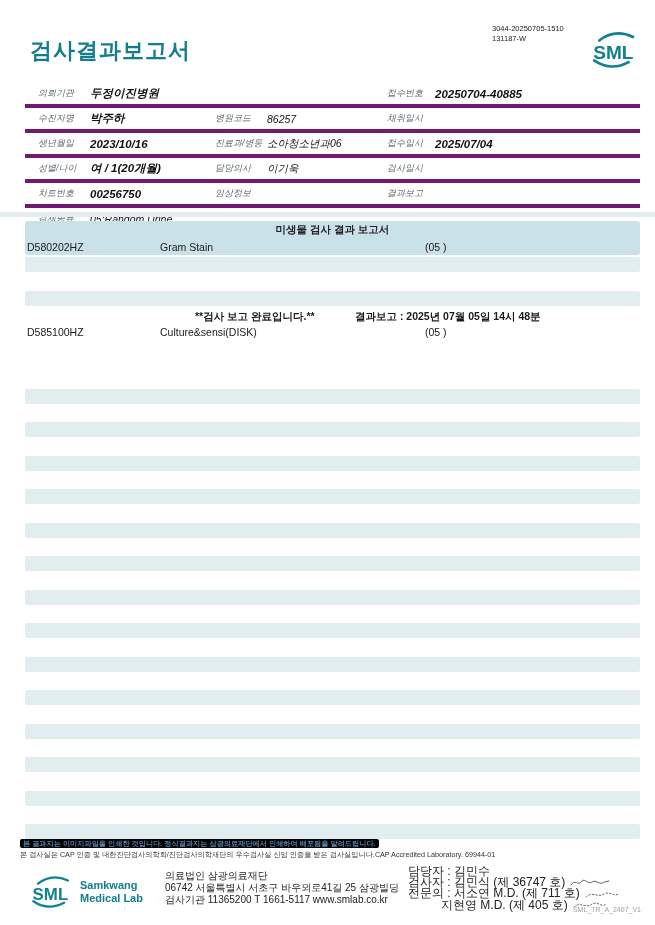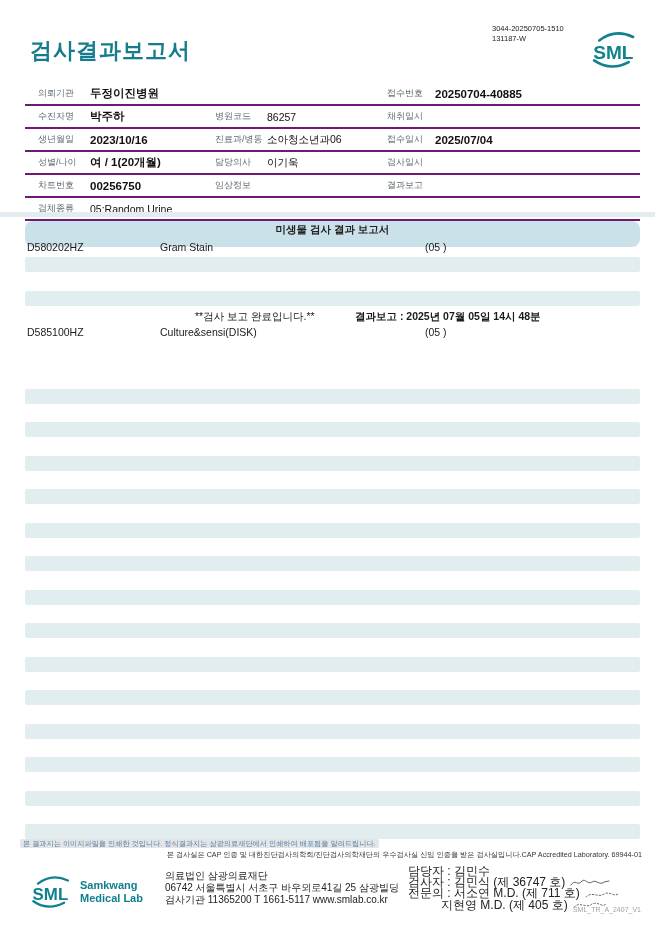--- a/index.html
+++ b/index.html
@@ -9,47 +9,47 @@
   
   .doc-title{position:absolute;left:30px;top:36px;font-size:22px;font-weight:bold;
              color:#137c8d;letter-spacing:1px;}
   .doc-number{position:absolute;left:492px;top:24px;font-size:7.5px;line-height:1.35;color:#222;}
   .logo-top{position:absolute;left:588px;top:27px;}
 
   
   .info-table{position:absolute;left:25px;top:83px;width:615px;}
   .info-row{display:grid;grid-template-columns:52px 125px 52px 120px 48px 1fr;
             padding-left:13px;height:21px;align-items:center;
-            border-bottom:2px solid #701a75;}
+            border-bottom:4px solid #701a75;font-style:italic;}
   .info-label{font-size:9px;color:#5e6b72;white-space:nowrap;}
   .info-value{font-size:11.5px;font-weight:bold;color:#111;white-space:nowrap;}
   .info-value.normal{font-weight:normal;font-size:10.5px;}
 
   .divider-band{position:absolute;left:0;top:212px;width:655px;height:5px;background:#e5ecef;}
 
   
-  .section-band{position:absolute;left:25px;width:615px;height:26px;border-radius:8px;}
+  .section-band{position:absolute;left:25px;width:615px;height:34px;border-radius:3px;}
   .section-header{top:221px;background:#cbe1ea;text-align:center;line-height:17px;
                   font-size:10.5px;font-weight:bold;color:#222;}
   .result-row{position:absolute;left:25px;width:615px;height:16px;font-size:10.5px;}
   .result-row span{position:absolute;top:0;line-height:16px;white-space:nowrap;}
   .rr-code{left:2px;}
   .rr-name{left:135px;}
   .rr-spec{left:400px;}
-  .rr-note{left:170px;font-weight:normal;}
+  .rr-note{left:170px;font-weight:bold;}
   .rr-time{left:330px;font-weight:bold;}
   .stripe{position:absolute;left:25px;width:615px;height:15px;background:#e2edf0;border-radius:2px;}
   .additional-band{top:351px;background:#dfeaee;text-align:center;line-height:17px;
                    font-size:10.5px;font-weight:bold;color:#222;}
 
   
-  .notice1{position:absolute;left:20px;top:839px;display:inline-block;background:#e5e5e5;
-           color:#4e81ac;font-size:7.2px;line-height:9px;padding:0 3px;border-radius:2px;white-space:nowrap;}
+  .notice1{position:absolute;left:20px;top:839px;display:inline-block;background:#000000;
+           color:#4e81ac;font-size:7.2px;line-height:9px;padding:0 3px;border-radius:2px;white-space:nowrap;font-weight:bold;}
   .notice2-row{position:absolute;left:20px;top:850px;width:622px;display:flex;
-               justify-content:flex-end;font-size:7.2px;color:#333;}
+               justify-content:flex-start;font-size:7.2px;color:#333;}
   .footer-logo{position:absolute;left:28px;top:872px;display:flex;align-items:center;gap:6px;}
   .footer-logo-name{color:#0f7f8e;font-size:11px;font-weight:bold;line-height:1.2;}
   .footer-org{position:absolute;left:165px;top:870px;font-size:10px;color:#222;line-height:12px;white-space:nowrap;}
   .footer-staff{position:absolute;left:408px;top:866px;font-size:12px;color:#222;line-height:11px;white-space:nowrap;}
   .footer-staff .sig{display:inline-block;vertical-align:middle;margin-left:4px;}
   .staff-indent{padding-left:33px;}
   .form-version{position:absolute;right:14px;top:906px;font-size:7px;color:#9aa4a8;}
 </style>
 </head>
 <body>

